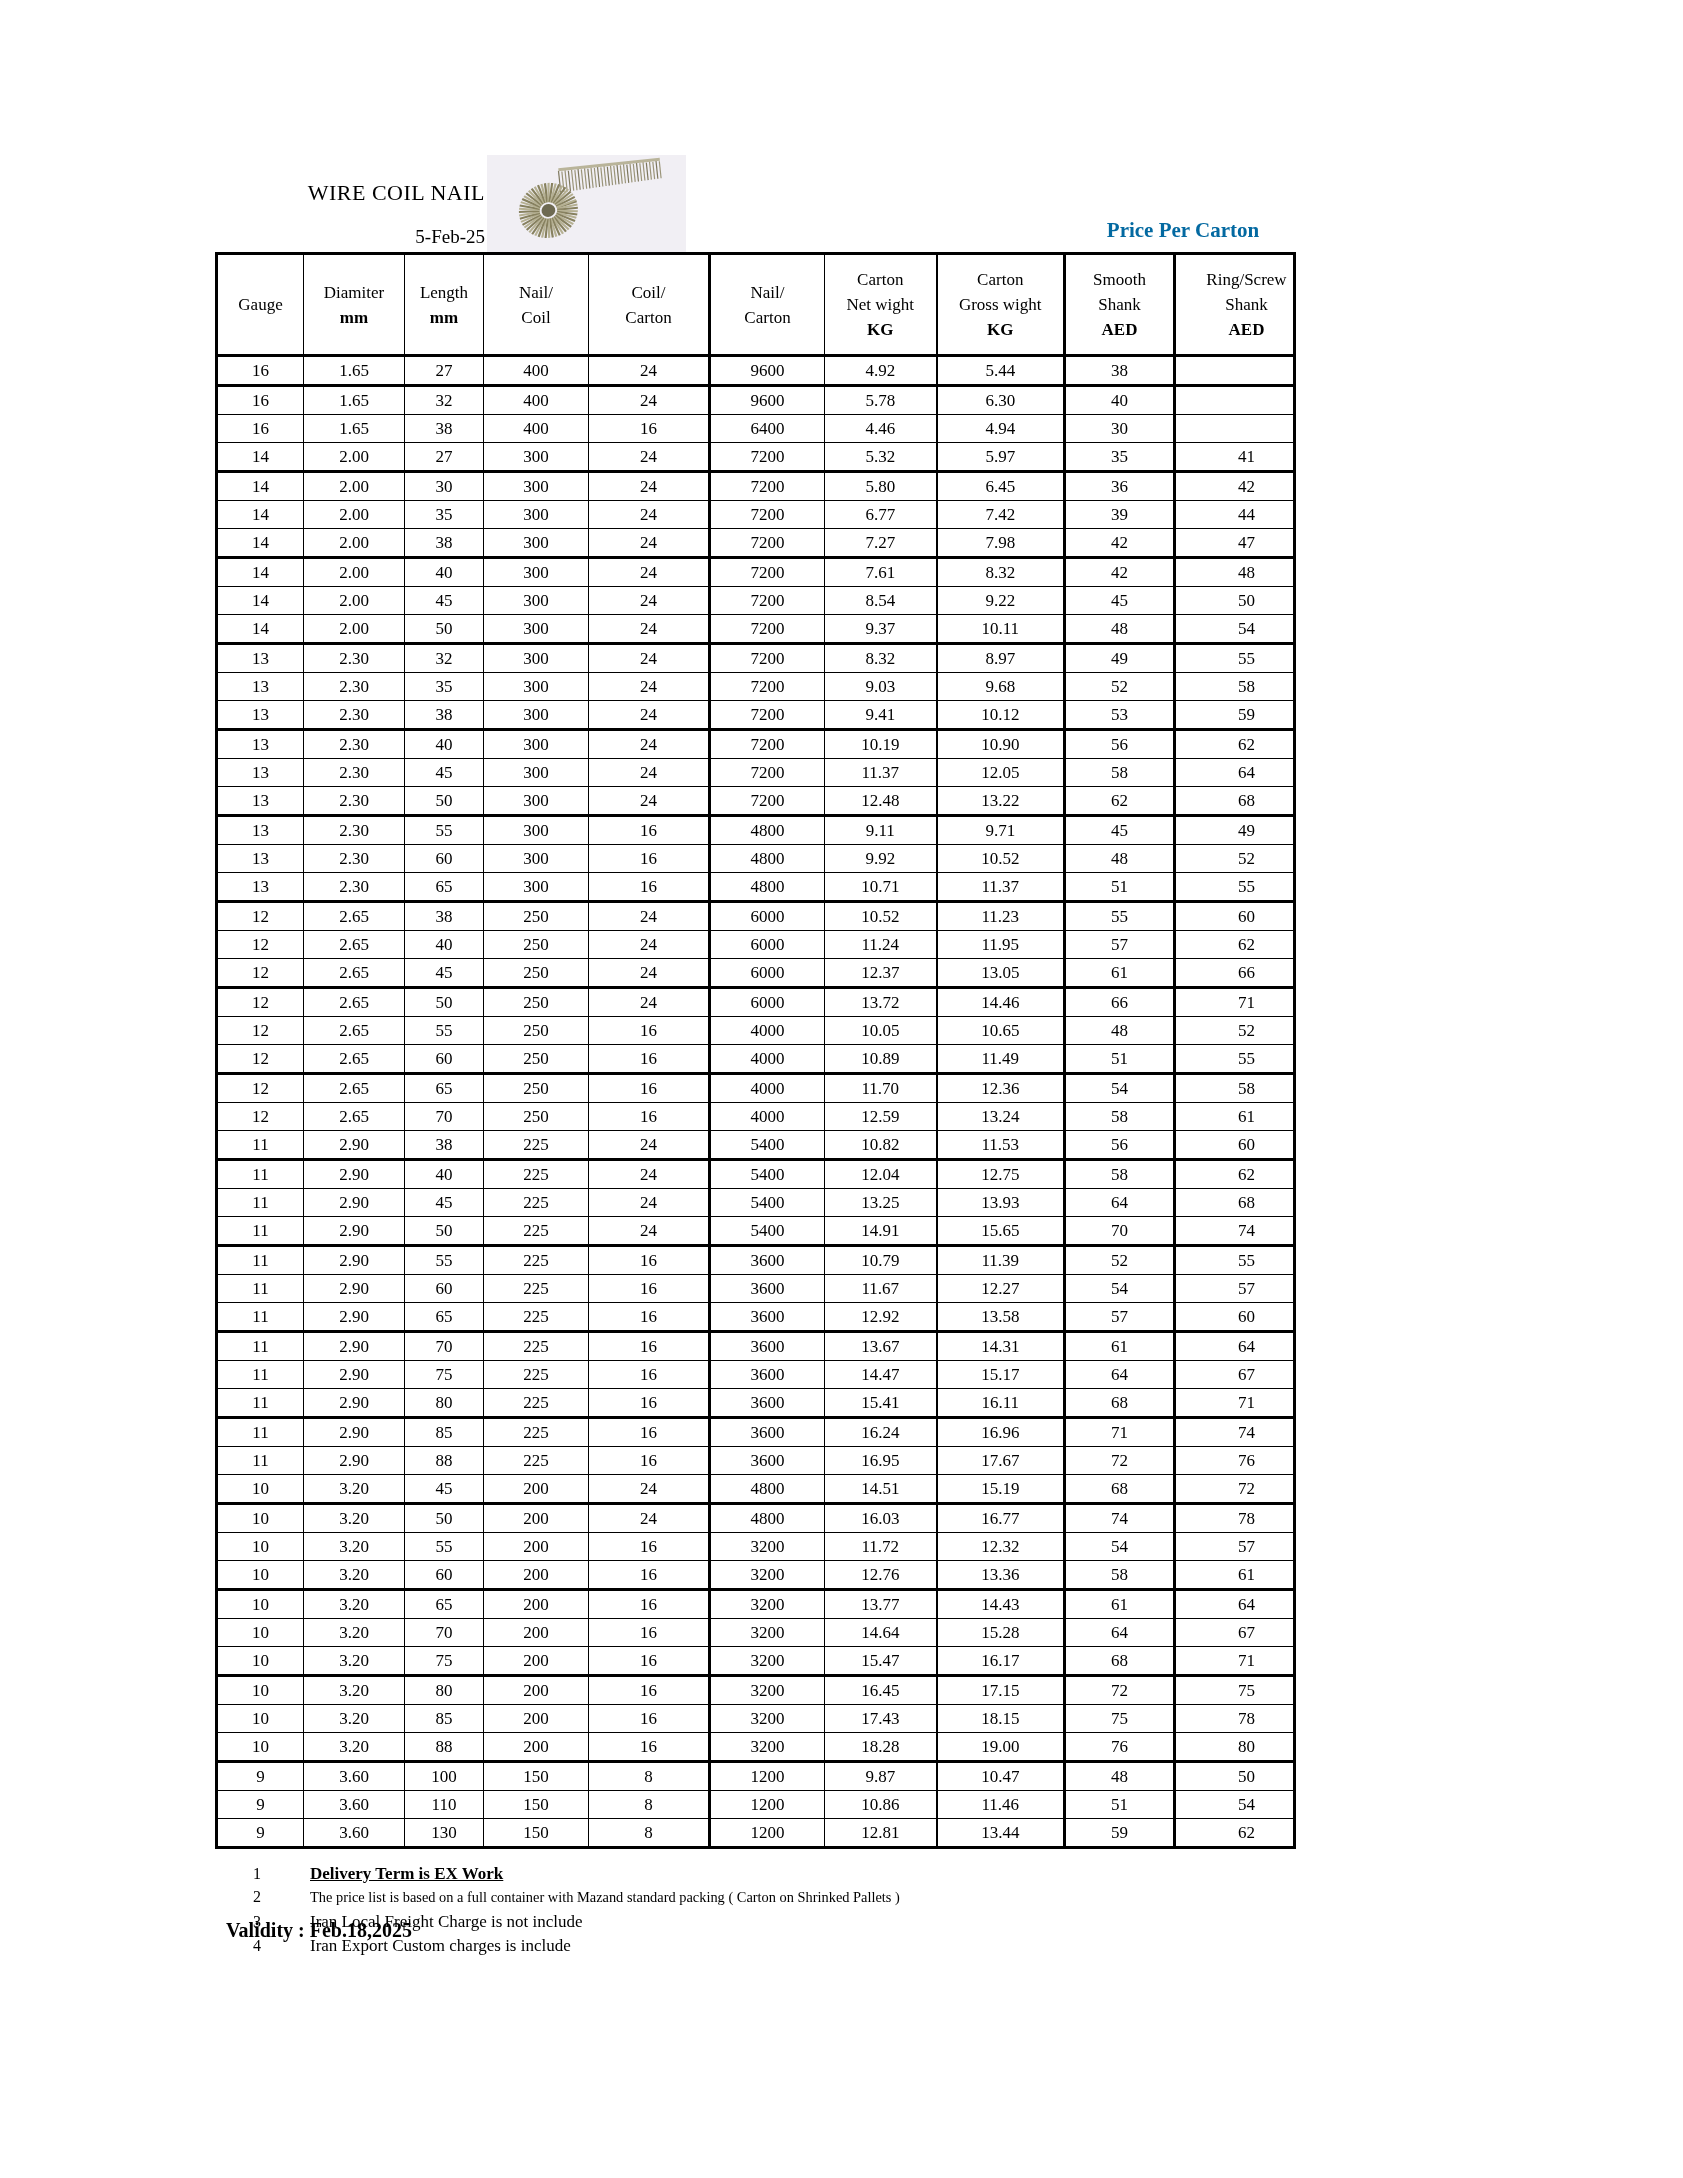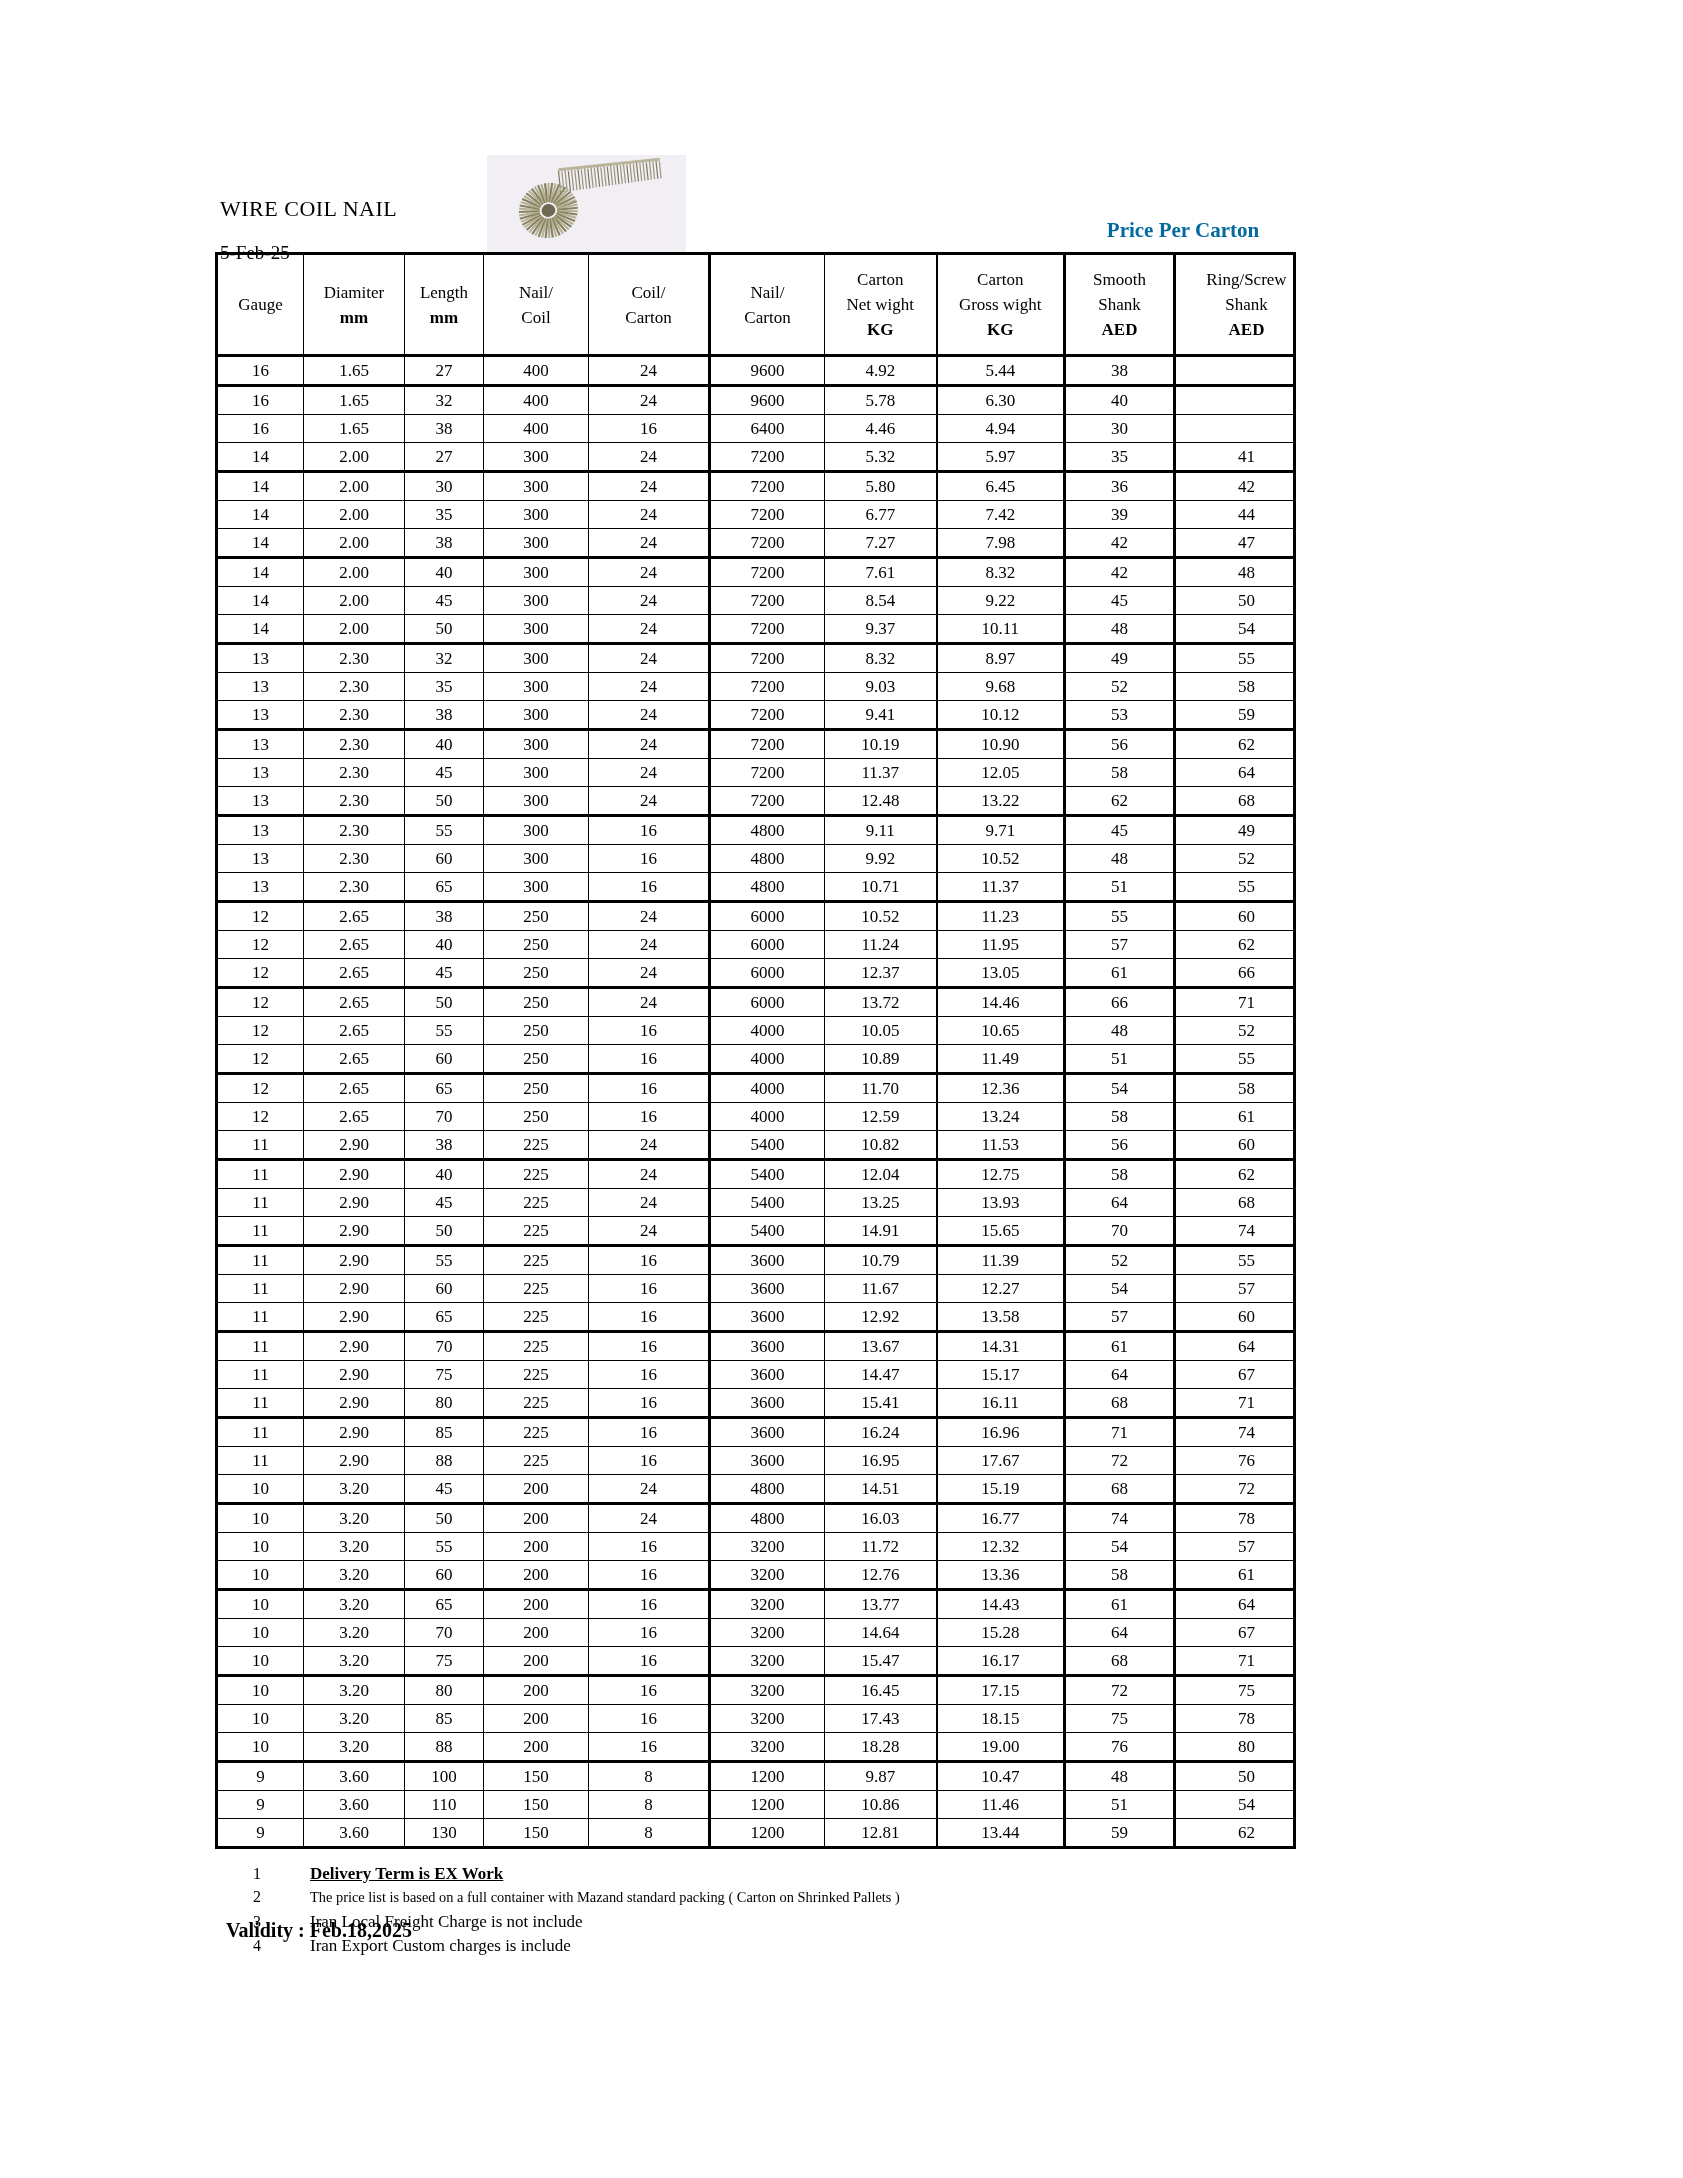--- a/index.html
+++ b/index.html
@@ -2,21 +2,21 @@
 <html><head>
 <meta charset="utf-8">
 <style>
   html,body{margin:0;padding:0;background:#ffffff;}
   .page{
     position:relative;width:1683px;height:2178px;background:#ffffff;
     font-family:"Liberation Serif","DejaVu Serif",serif;color:#000;
     overflow:hidden;
   }
   
-  .title-block{position:absolute;left:220px;top:196px;width:265px;text-align:left;}
+  .title-block{position:absolute;left:220px;top:180px;width:265px;text-align:right;}
   .title{font-size:22px;letter-spacing:0.5px;white-space:nowrap;}
   .date{font-size:19px;margin-top:20px;}
   
   .photo{position:absolute;left:487px;top:155px;width:199px;height:98px;background:#f1eff4;overflow:hidden;}
   
   .price-label{position:absolute;left:1072px;top:218px;width:222px;text-align:center;
     font-size:21px;font-weight:bold;}
   
   table.price{position:absolute;left:215px;top:252px;width:1077px;
     border-collapse:collapse;table-layout:fixed;border:3px solid #000;}

